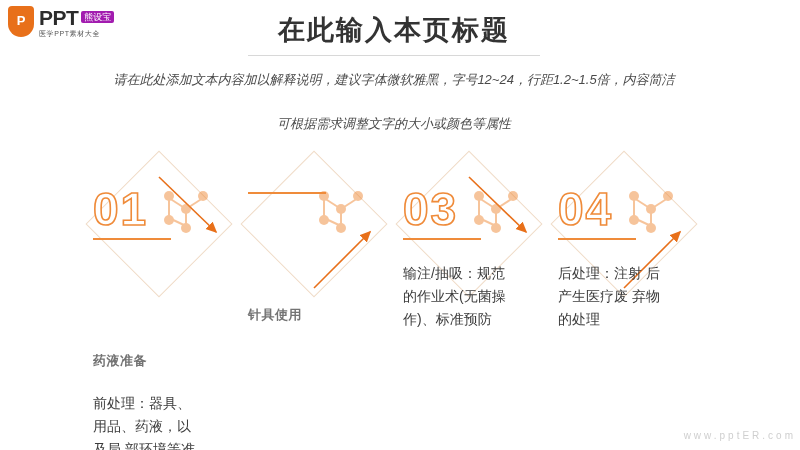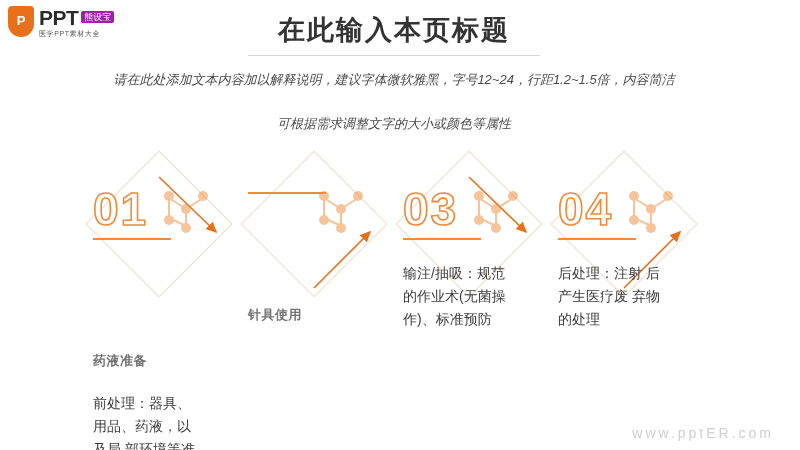--- a/index.html
+++ b/index.html
@@ -151,22 +151,22 @@
     margin-top: 22px;
     font-size: 14px;
     color: #3c3c3c;
     line-height: 1.65;
     width: 108px;
   }
 
   
   .footer {
     position: absolute;
-    right: 26px; bottom: 9px;
-    font-size: 14px;
+    right: 4px; bottom: 9px;
+    font-size: 10px;
     color: #cfcfcf;
     letter-spacing: 3px;
     margin-left: 24px;
   }
 </style>
 </head>
 <body>
 
 <div class="slide">
 

